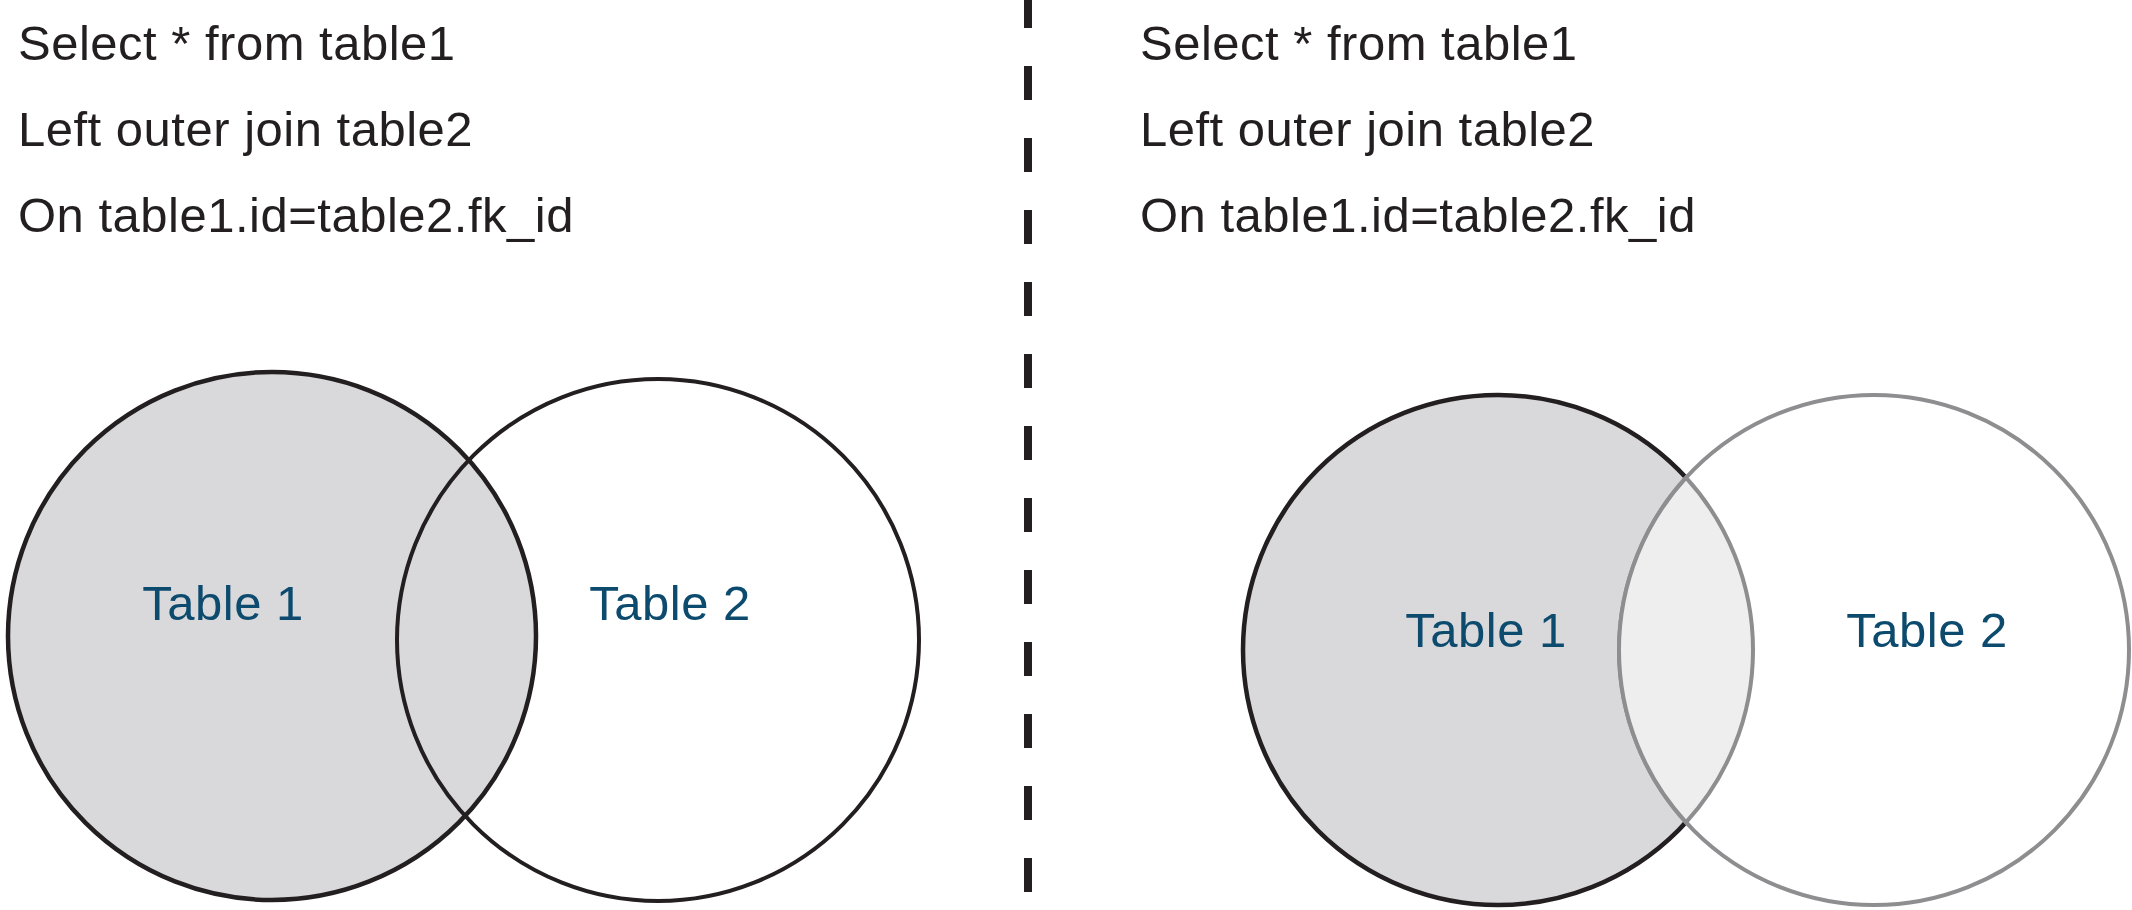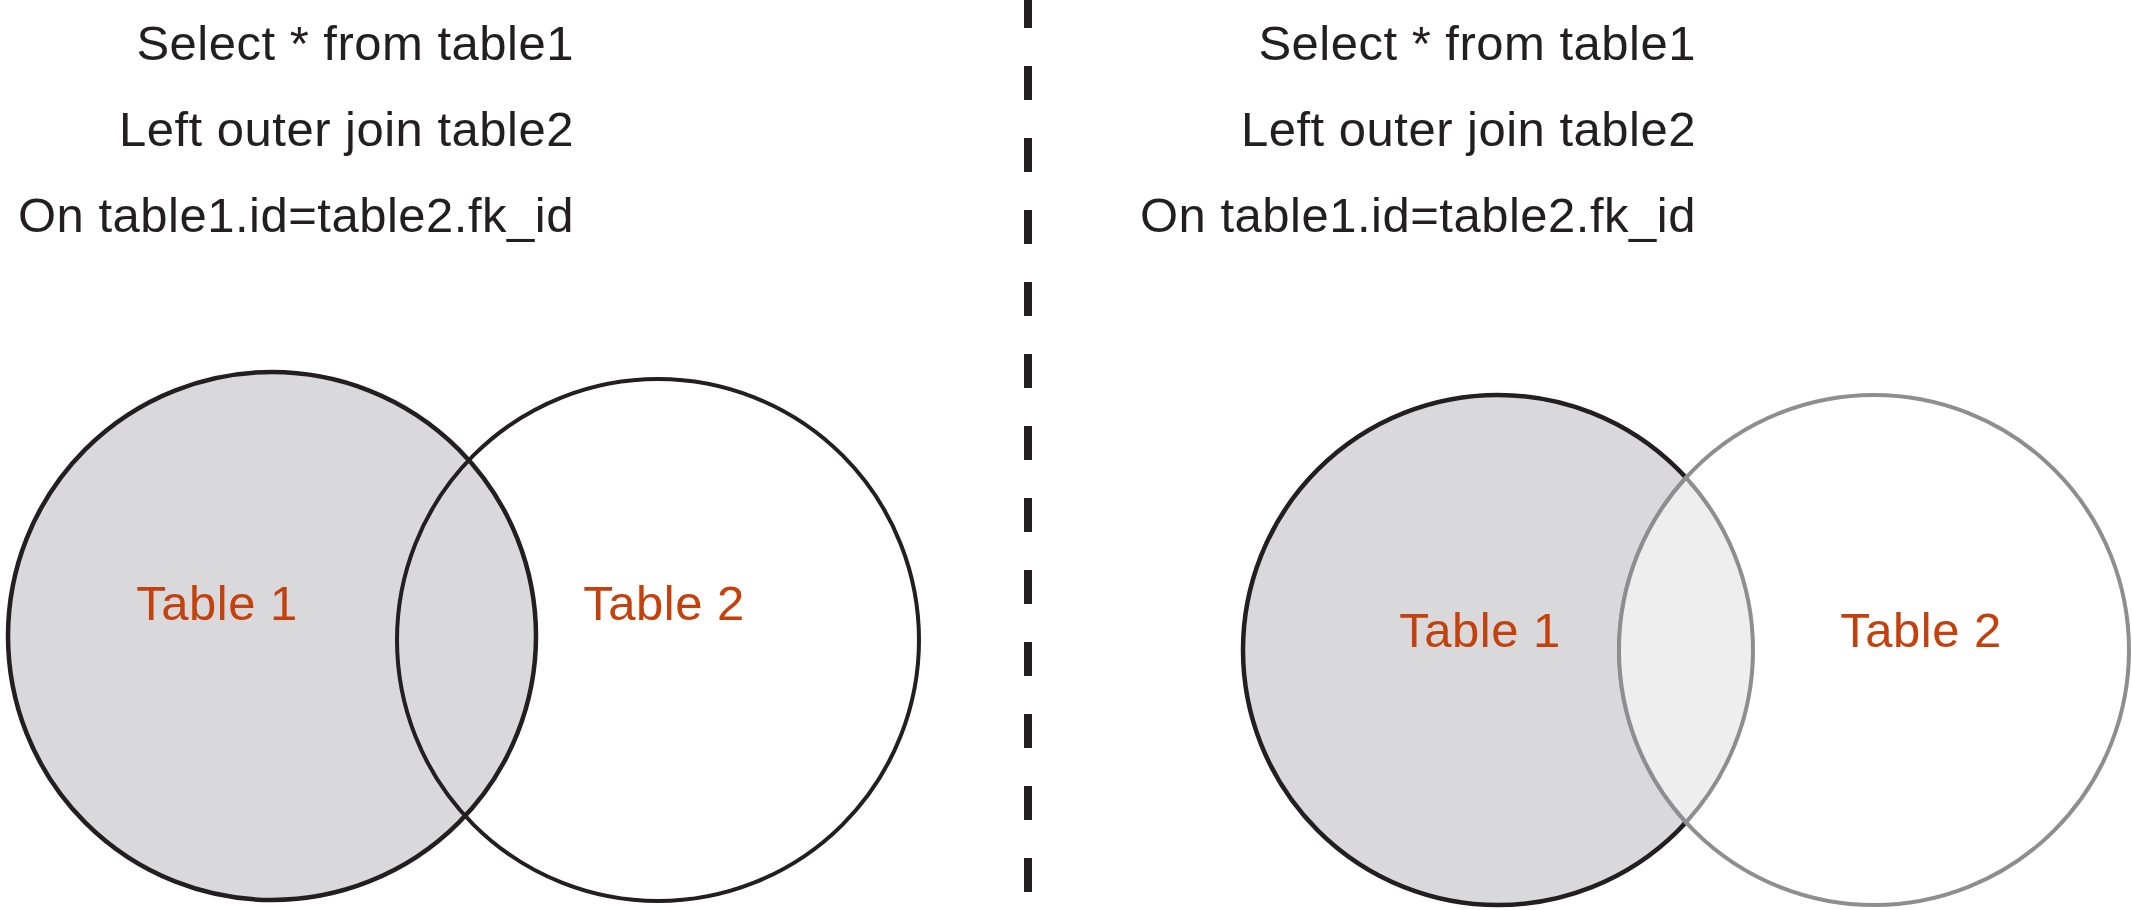--- a/index.html
+++ b/index.html
@@ -24,31 +24,31 @@
     height: 910px;
   }
   .query-block {
     position: absolute;
     top: 0;
     font-size: 49px;
     line-height: 86px;
     letter-spacing: 0.5px;
     white-space: nowrap;
     color: #231f20;
-    text-align: right;
   }
   .query-block.left  { left: 18px; }
   .query-block.right { left: 1140px; }
   .venn-label {
     position: absolute;
     transform: translate(-50%, -50%);
     font-size: 49px;
     letter-spacing: 0.5px;
     white-space: nowrap;
-    color: #c2410c;
+    color: #0c4a6e;
+    margin-left: 6px;
   }
   #lbl-left-t1  { left: 217px;  top: 603px; }
   #lbl-left-t2  { left: 664px;  top: 603px; }
   #lbl-right-t1 { left: 1480px; top: 630px; }
   #lbl-right-t2 { left: 1921px; top: 630px; }
 </style>
 </head>
 <body>
 
 <div class="canvas">

